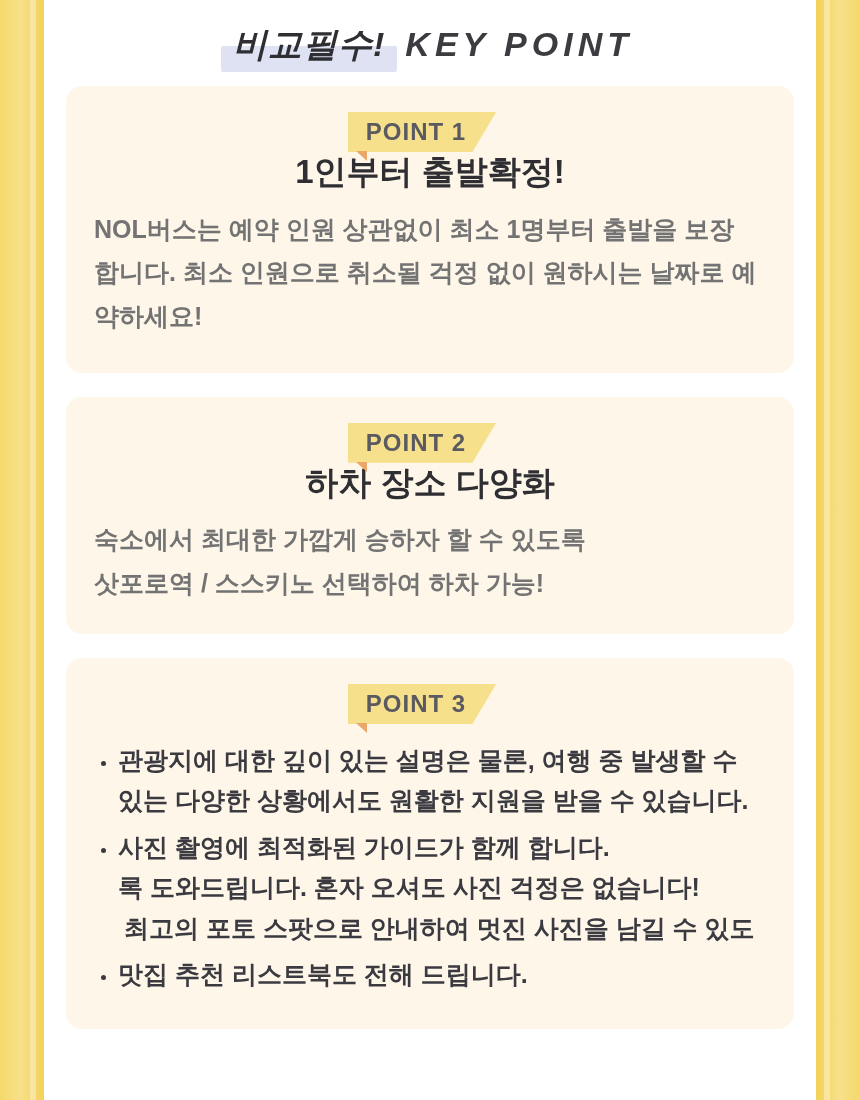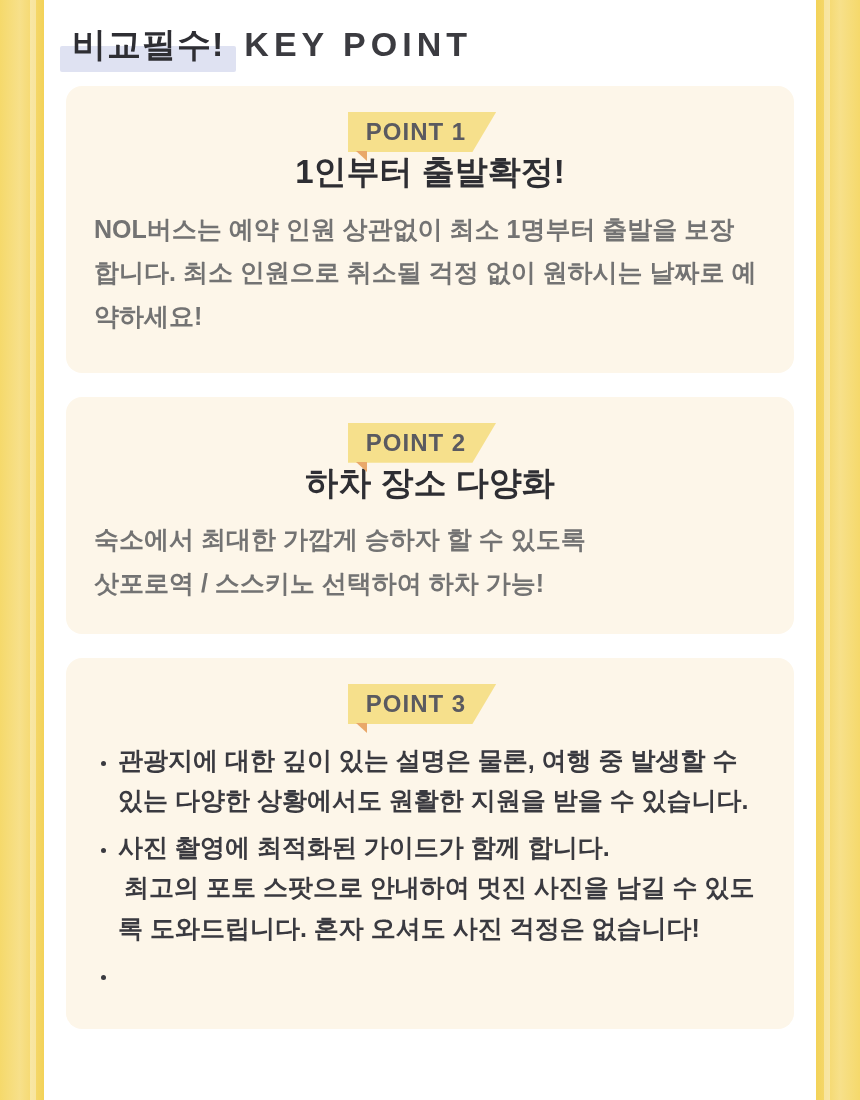--- a/index.html
+++ b/index.html
@@ -46,23 +46,25 @@
     right: 44px;
     top: 0;
     bottom: 0;
     background: #ffffff;
     padding: 0 22px;
     box-sizing: border-box;
   }
 
   
   .header {
+    text-align: center;
     padding-top: 22px;
     padding-bottom: 18px;
     white-space: nowrap;
+    font-style: italic;
   }
   .header-kr {
     position: relative;
     display: inline-block;
     font-size: 34px;
     font-weight: bold;
     color: #2e2e33;
     letter-spacing: 1px;
     padding: 0 6px;
     z-index: 1;
@@ -214,21 +216,22 @@
         <span class="ribbon-tail"></span>
       </span>
     </div>
     <ul class="bullets">
       <li>
         <span class="sub-line nopad">관광지에 대한 깊이 있는 설명은 물론, 여행 중 발생할 수</span>
         <span class="sub-line nopad">있는 다양한 상황에서도 원활한 지원을 받을 수 있습니다.</span>
       </li>
       <li>
         <span class="sub-line nopad">사진 촬영에 최적화된 가이드가 함께 합니다.</span>
+        <span class="sub-line nopad">록 도와드립니다. 혼자 오셔도 사진 걱정은 없습니다!</span>
         <span class="sub-line"> 최고의 포토 스팟으로 안내하여 멋진 사진을 남길 수 있도</span>
-        <span class="sub-line nopad">록 도와드립니다. 혼자 오셔도 사진 걱정은 없습니다!</span>
       </li>
       <li>
+        <span class="sub-line nopad">맛집 추천 리스트북도 전해 드립니다.</span>
       </li>
     </ul>
   </div>
 
 </div>
 
 </body></html>

